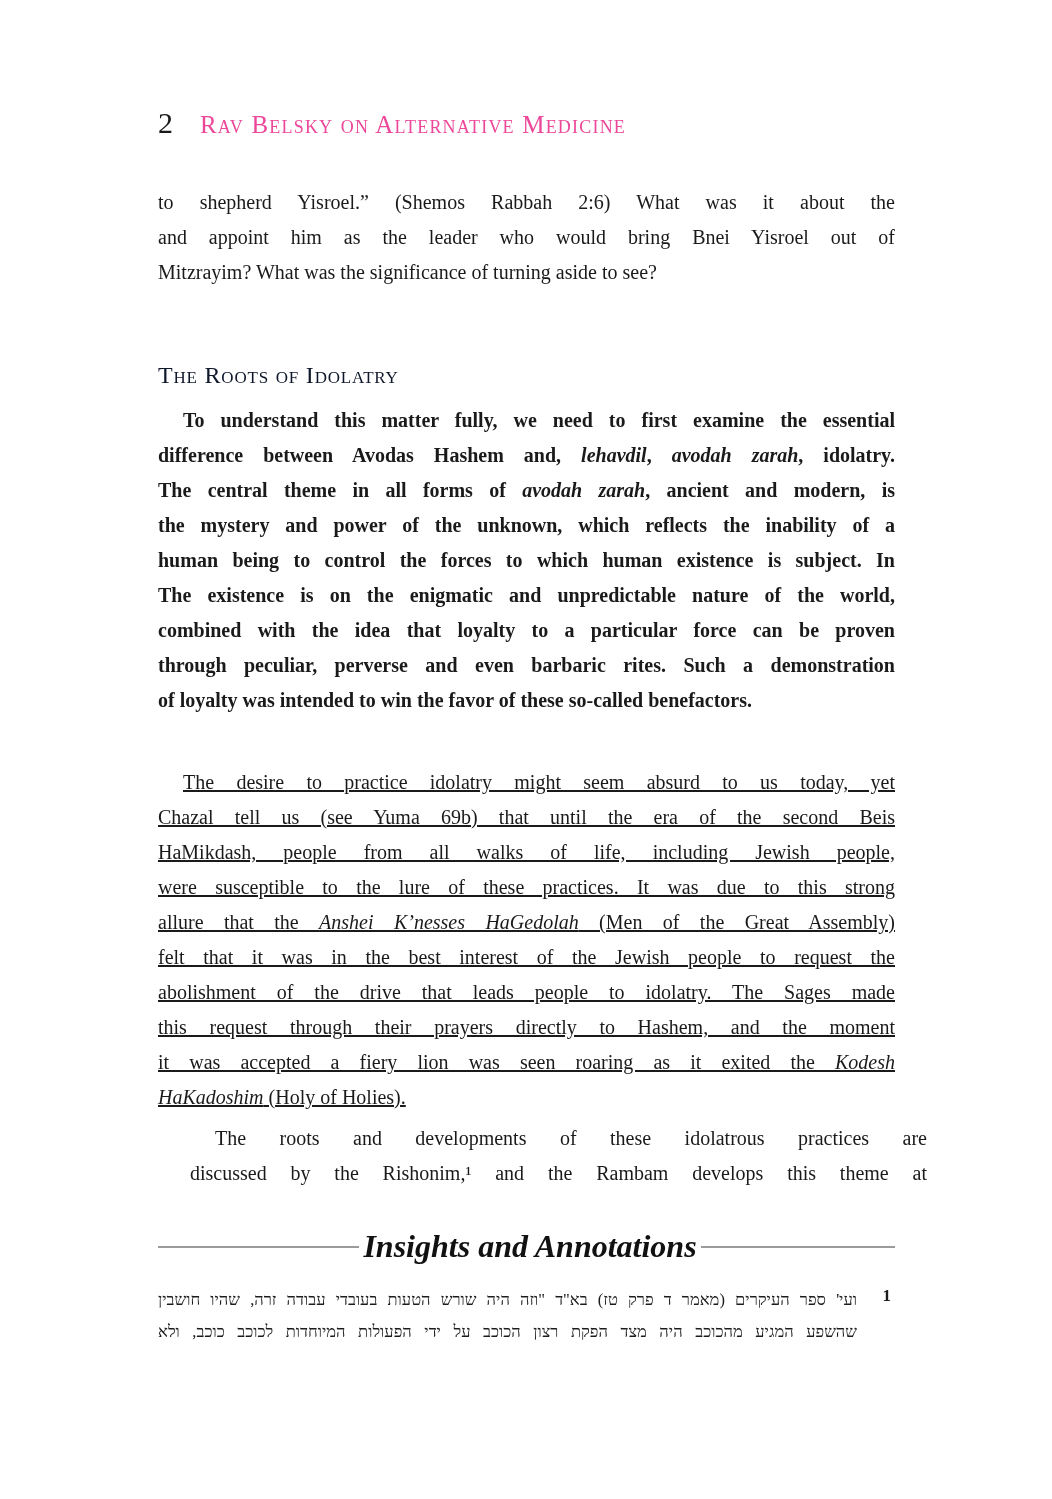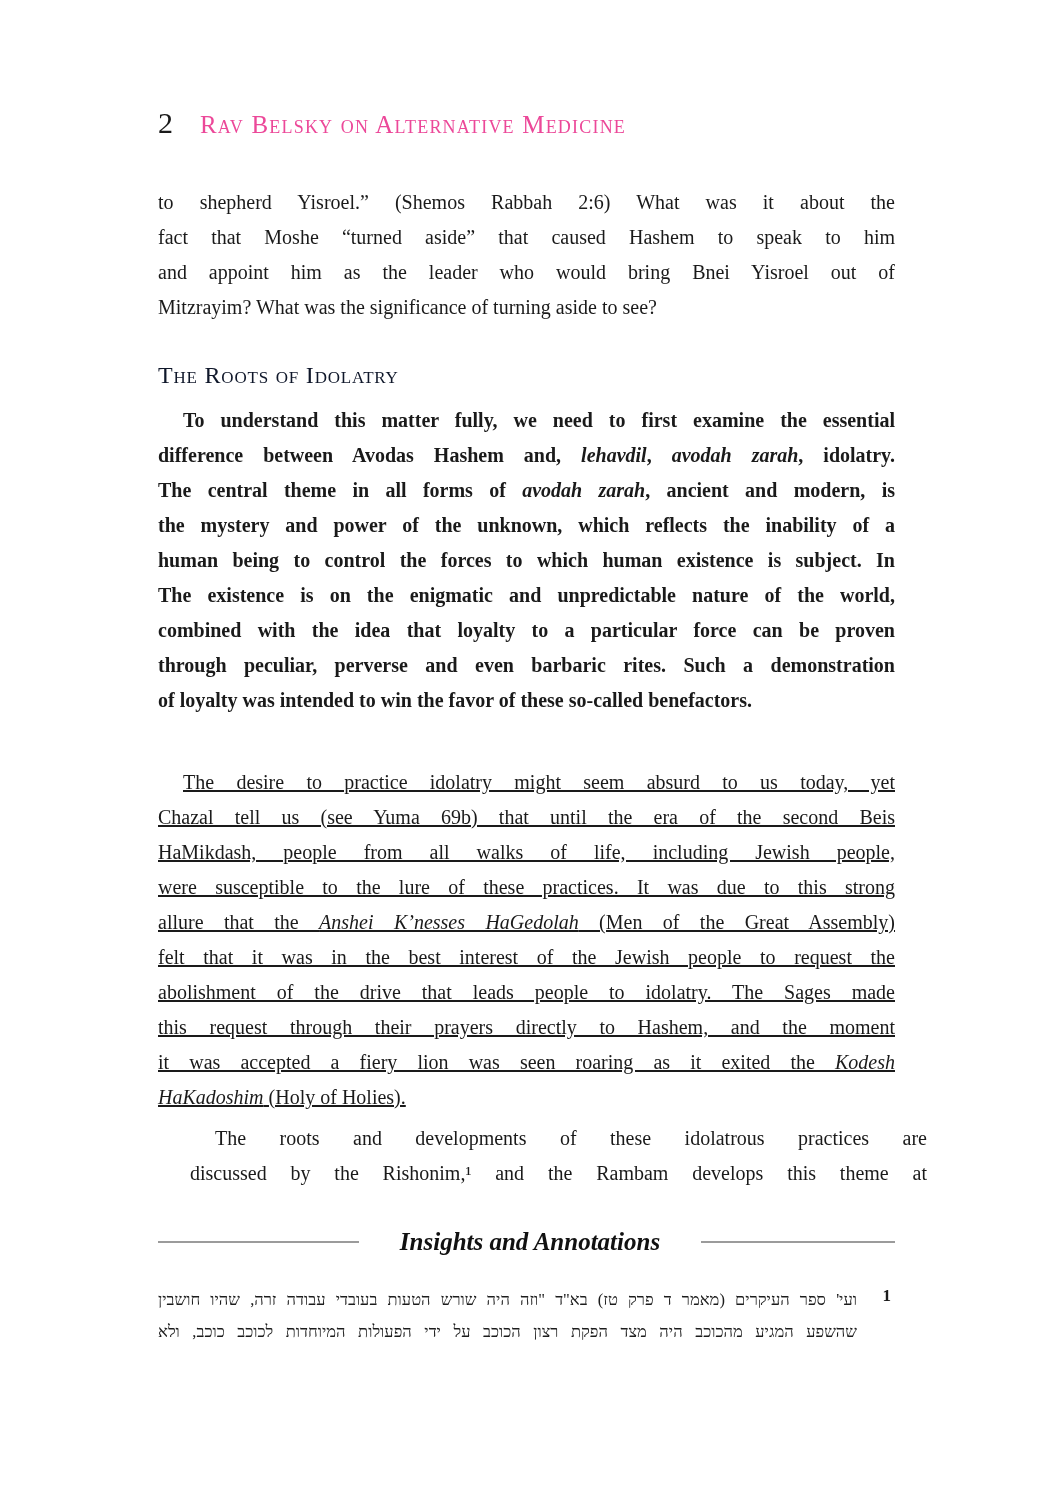--- a/index.html
+++ b/index.html
@@ -68,21 +68,21 @@
   }
   .divider-line {
     height: 2px;
     background: #9b9b9b;
   }
   .divider-line.left  { width: 201px; }
   .divider-line.right { width: 194px; }
   .divider-title {
     font-weight: bold;
     font-style: italic;
-    font-size: 25px;
+    font-size: 32px;
     color: #111;
     white-space: nowrap;
   }
   
   .footnote {
     top: 1284px;
     direction: rtl;
     font-size: 16.5px;
     color: #1c1c1c;
     font-family: "Liberation Serif", "DejaVu Sans", serif;
@@ -109,21 +109,20 @@
 
 <div class="page">
 
   <div class="content-block running-header">
     <span class="page-number">2</span>
     <span class="running-title">Rav Belsky on Alternative Medicine</span>
   </div>
 
   <div class="content-block paragraph para-opening">
       <div class="line">to shepherd Yisroel.” (Shemos Rabbah 2:6) What was it about the</div>
-      <div class="line">fact that Moshe “turned aside” that caused Hashem to speak to him</div>
       <div class="line">and appoint him as the leader who would bring Bnei Yisroel out of</div>
       <div class="line para-last">Mitzrayim? What was the significance of turning aside to see?</div>
     </div>
 
   <h2 class="content-block section-heading">The Roots of Idolatry</h2>
 
   <div class="content-block paragraph indented para-understand">
       <div class="line">To understand this matter fully, we need to first examine the essential</div>
       <div class="line">difference between Avodas Hashem and, <i>lehavdil</i>, <i>avodah zarah</i>, idolatry.</div>
       <div class="line">The central theme in all forms of <i>avodah zarah</i>, ancient and modern, is</div>

